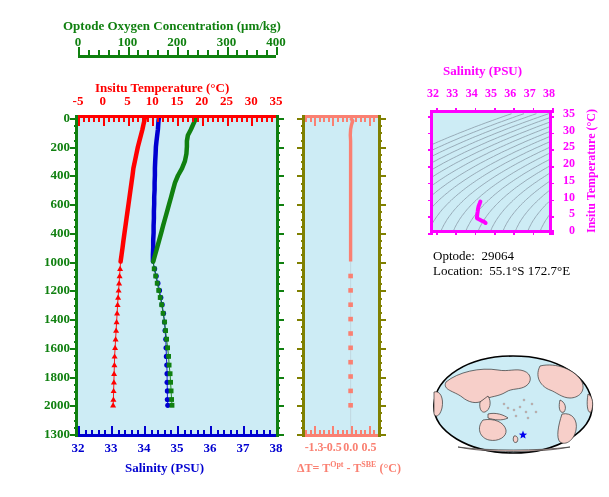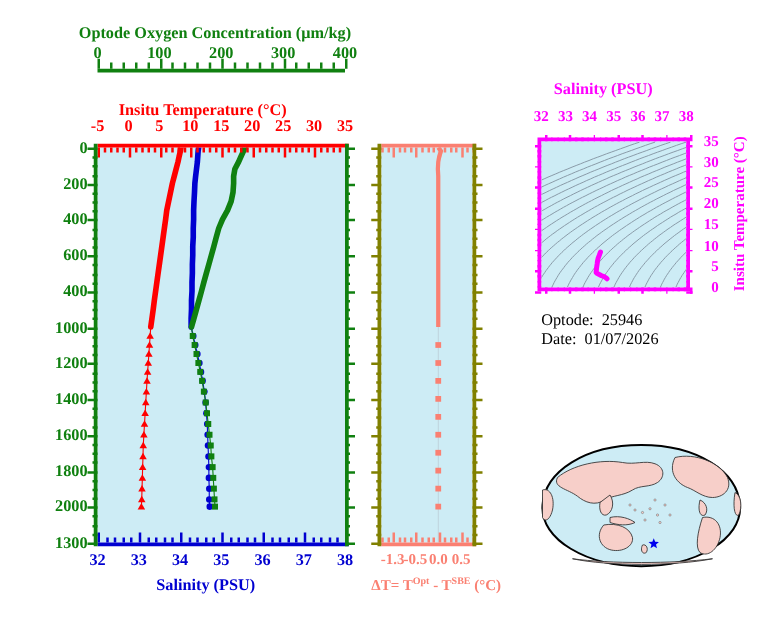--- a/index.html
+++ b/index.html
@@ -710,25 +710,25 @@
     <span style="top: 50.1429px;">20</span>
     <span style="top: 33.4286px;">25</span>
     <span style="top: 16.7143px;">30</span>
     <span style="top: 0px;">35</span>
   </div>
 <div class="abs ttl c-magenta nosel" id="ts-ytitle">Insitu Temperature (°C)</div>
 
 <div class="abs nosel" id="meta">
   <div>
     <span>Optode:</span>
-    &nbsp;<span>25946</span>
+    &nbsp;<span>29064</span>
   </div>
   <div>
-    <span>Date:</span>
-    &nbsp;<span>01/07/2026</span>
+    <span>Location:</span>
+    &nbsp;<span>55.1°S  172.7°E</span>
   </div>
 </div>
 
 <div class="abs" id="map">
   <svg id="map-svg" width="170" height="105" viewBox="0 0 170 105">
       <path d="M85 4 C130 4 162 25 164 52 C166 80 128 101 85 101 C42 101 4 80 6 52 C8 25 40 4 85 4 Z" fill="#cdecf5" stroke="#000" stroke-width="1.6"></path>
       <path d="M18 30 C30 20 52 15 70 18 C80 20 88 16 96 19 C104 22 104 30 98 34 C92 38 84 36 78 40 C70 45 62 44 56 48 C48 53 40 50 34 45 C26 39 14 38 18 30 Z" fill="#f7cfc9" stroke="#333" stroke-width="0.7"></path>
       <path d="M60 44 C64 50 62 58 57 60 C53 61 51 56 52 50 Z" fill="#f7cfc9" stroke="#333" stroke-width="0.7"></path>
       <path d="M60 62 C68 60 76 63 80 66 C74 69 66 68 60 66 Z" fill="#f7cfc9" stroke="#333" stroke-width="0.7"></path>
       <path d="M55 68 C66 66 76 70 78 78 C79 85 70 90 61 88 C52 86 48 76 55 68 Z" fill="#f7cfc9" stroke="#333" stroke-width="0.7"></path>

